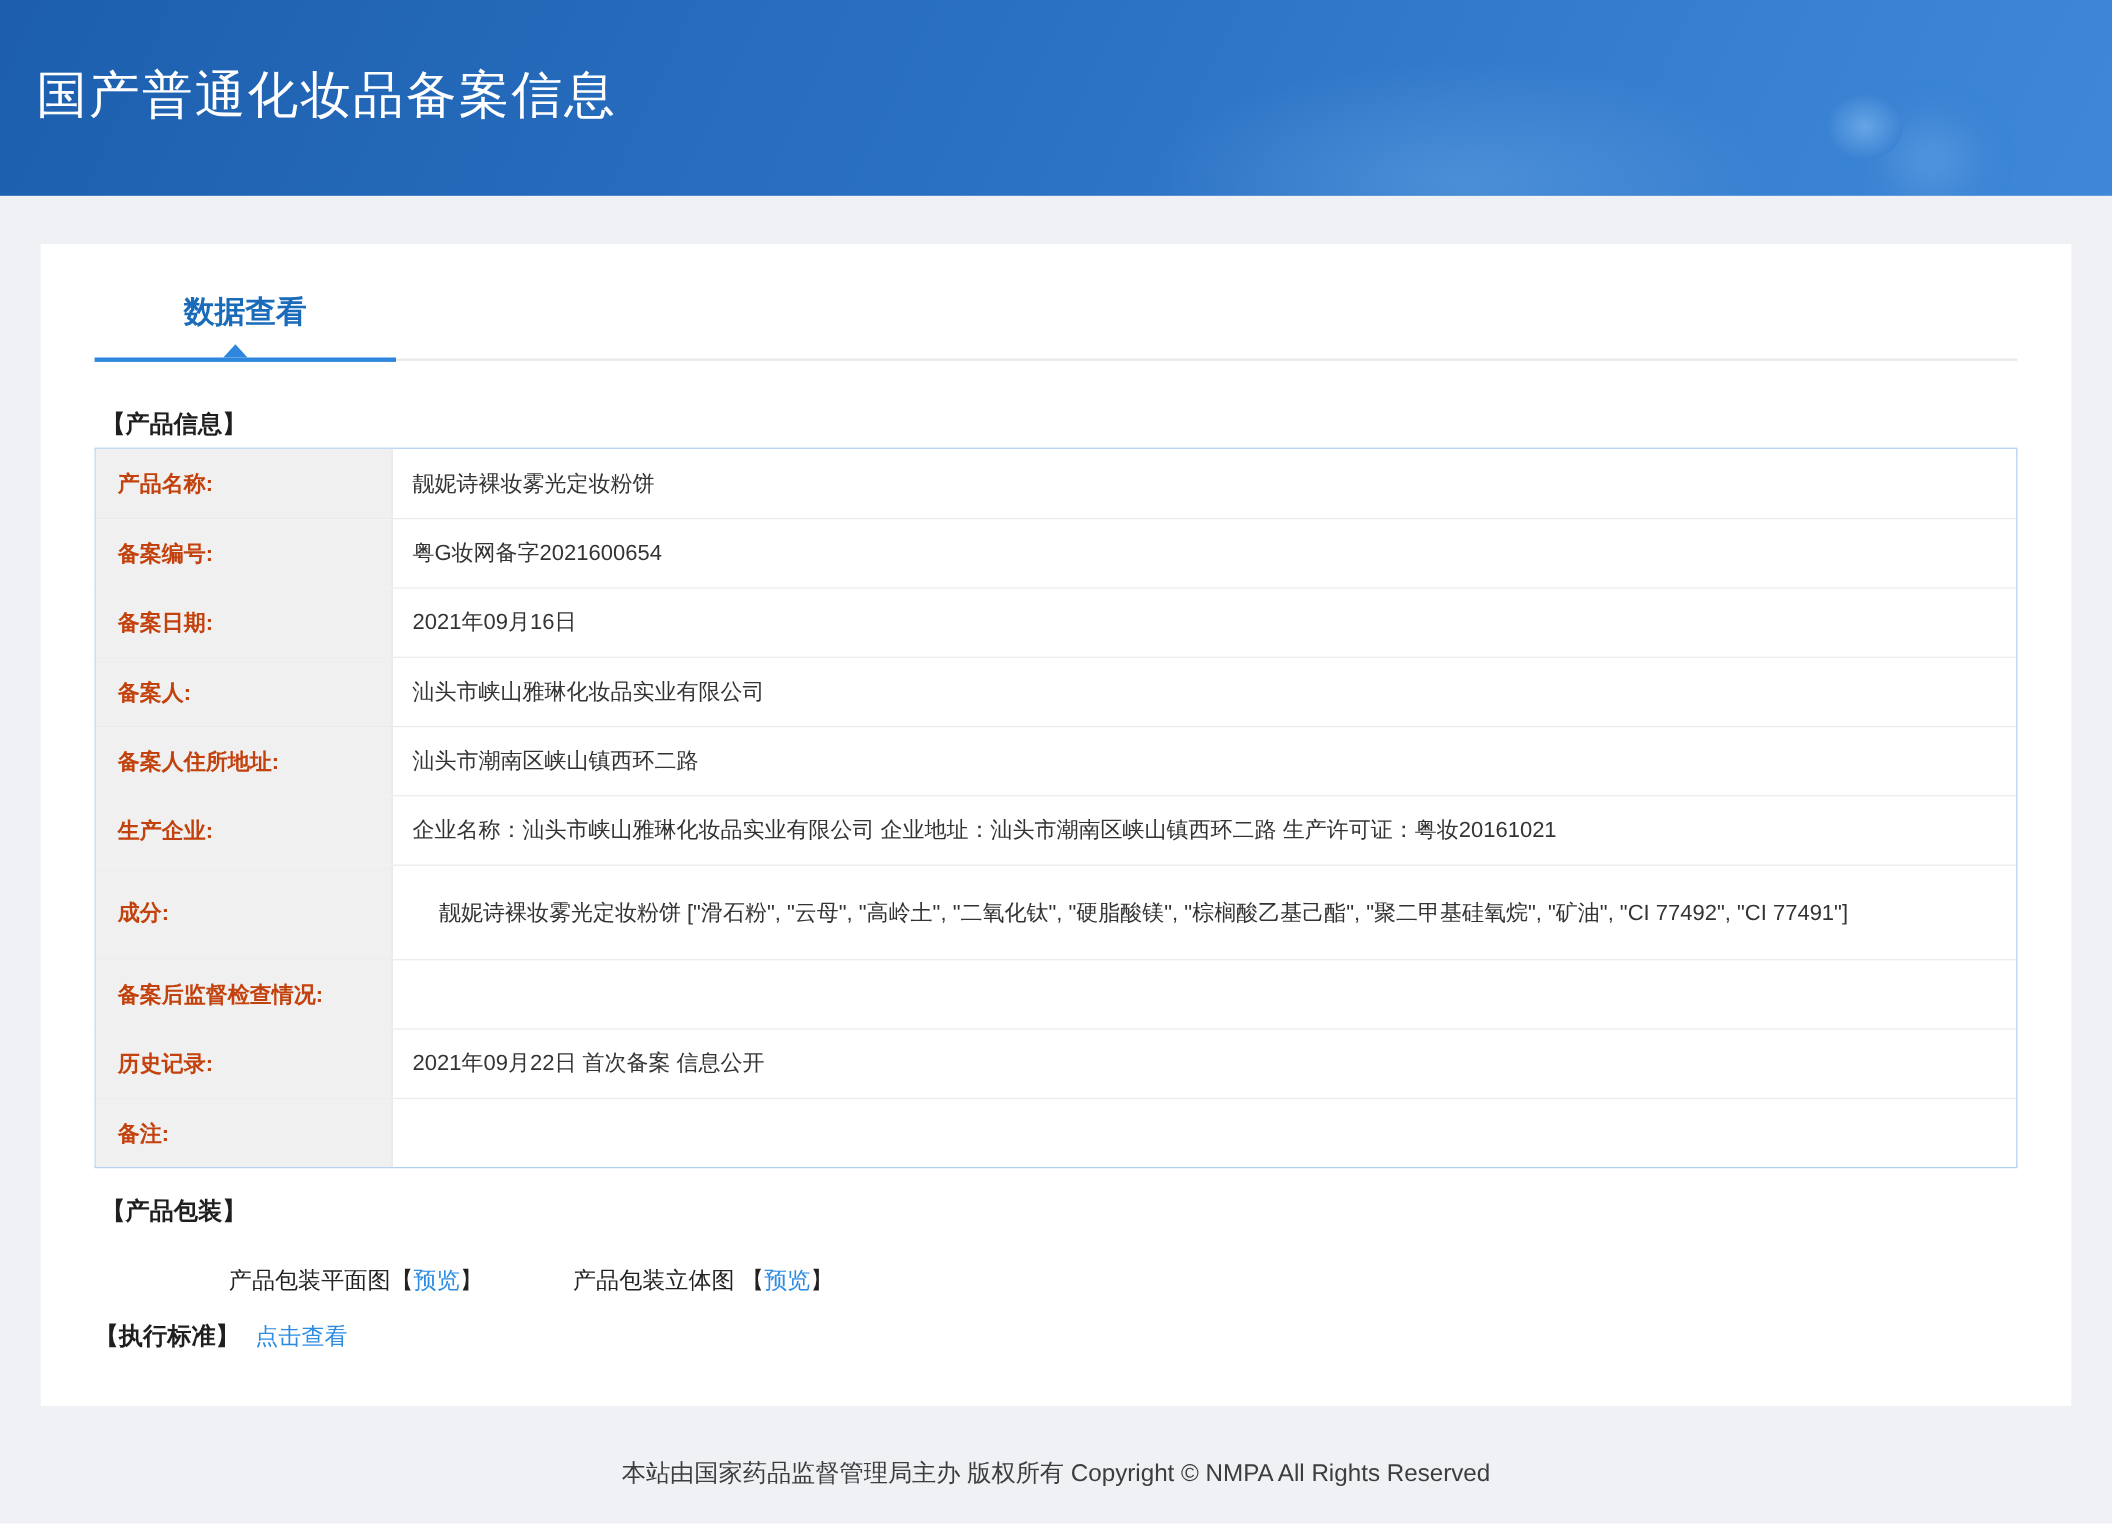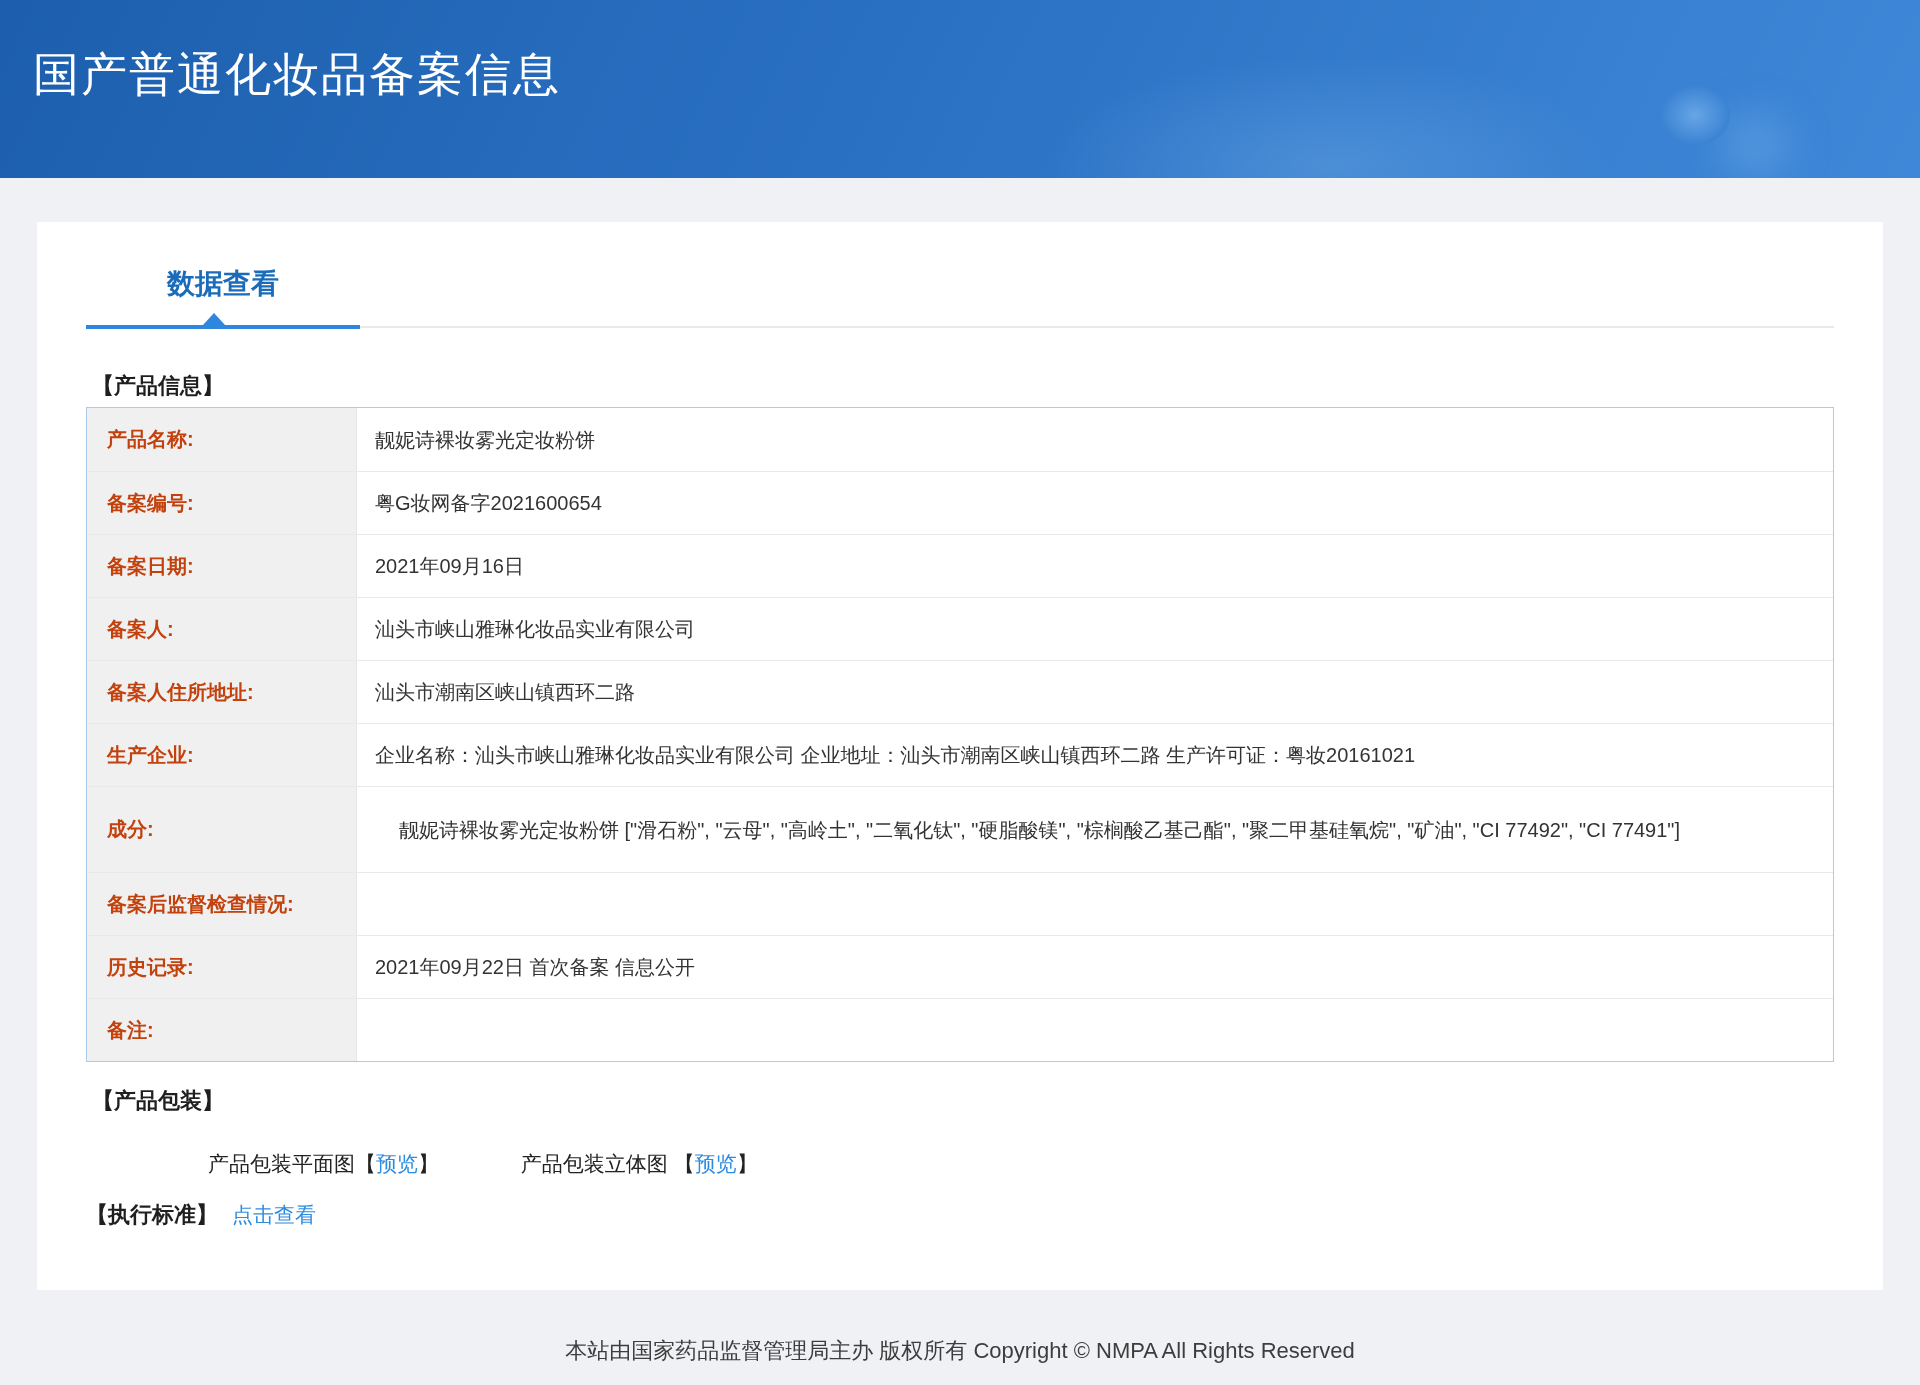--- a/index.html
+++ b/index.html
@@ -31,33 +31,33 @@
     content: "";
     position: absolute;
     left: 1660px; top: 85px;
     width: 70px; height: 60px;
     border-radius: 50%;
     background: radial-gradient(closest-side, rgba(140,195,245,0.55), rgba(140,195,245,0));
     box-shadow: 60px 30px 40px rgba(130,190,240,0.35), -1200px 40px 120px rgba(255,255,255,0.05);
   }
   .header-title {
     position: absolute;
-    left: 33px; top: 44px;
+    left: 33px; top: 56px;
     font-size: 46px;
     font-weight: 500;
     color: #ffffff;
     letter-spacing: 2px;
     z-index: 2;
   }
   
   .card {
     width: 1846px;
     margin: 44px auto 0 auto;
     background: #ffffff;
-    padding: 46px 49px 60px 49px;
+    padding: 46px 49px 48px 49px;
   }
   
   .tab {
     display: inline-block;
     width: 274px;
     text-align: center;
     font-size: 28px;
     font-weight: 700;
     color: #1a6cba;
     line-height: 32px;

